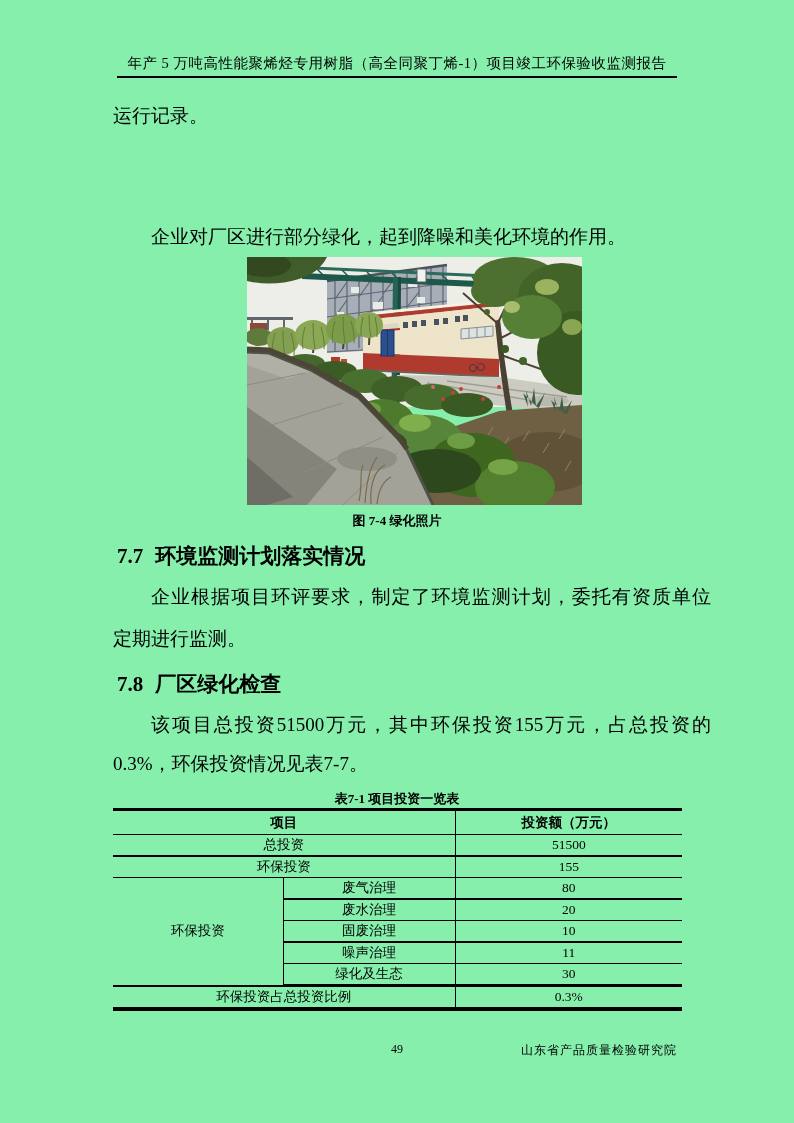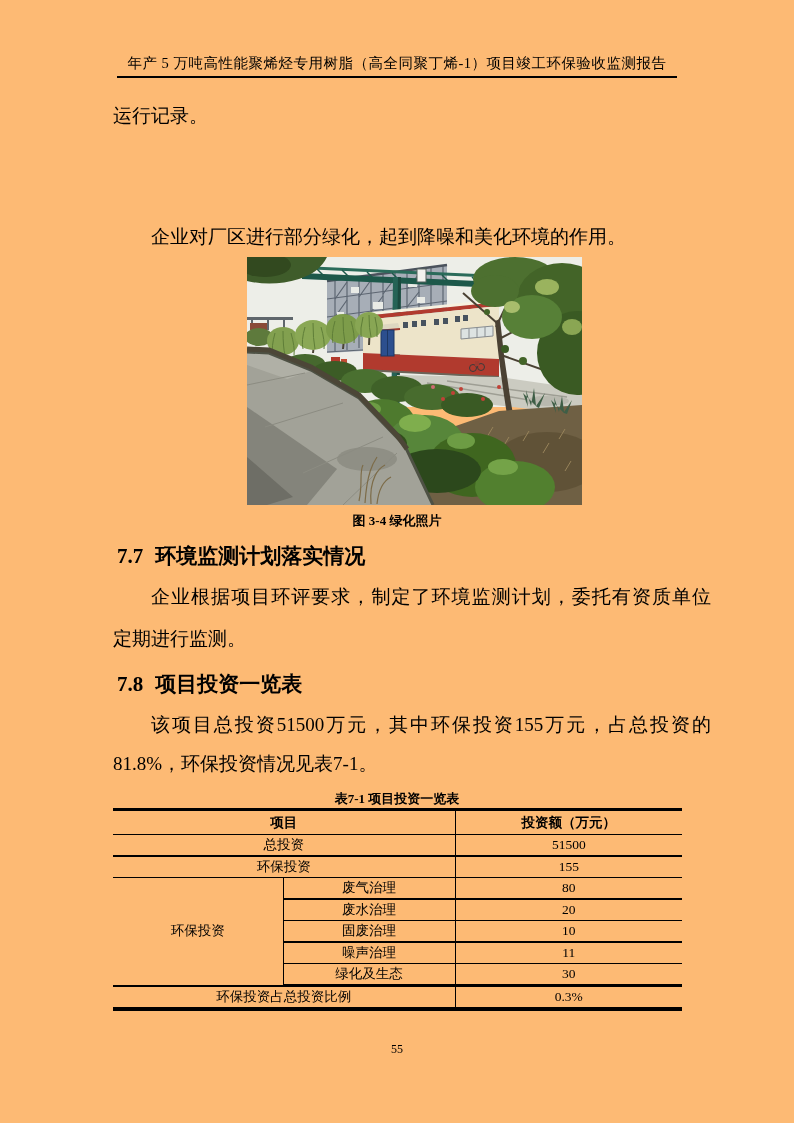--- a/index.html
+++ b/index.html
@@ -1,18 +1,18 @@
 <!DOCTYPE html>
 <html><head>
 <meta charset="utf-8">
 <style>
   html,body{margin:0;padding:0;background:#888;}
   .page{
     position:relative;width:794px;height:1123px;margin:0 auto;
-    background:#fdba74;color:#000;
+    background:#86efac;color:#000;
     font-family:"Liberation Serif","DejaVu Serif",serif;
     overflow:hidden;
   }
   .abs{position:absolute;}
 
   
   .header-title{top:54px;left:97px;width:600px;text-align:center;font-size:14.5px;letter-spacing:.5px;white-space:nowrap;}
   .header-rule{top:76px;left:117px;width:560px;height:0;border-top:2px solid #000;}
 
   
@@ -232,33 +232,33 @@
 
       <g>
         <polyline points="0,92 22,93 64,110 112,138 150,178 160,192" fill="none" stroke="#4c4637" stroke-width="5"></polyline>
       </g>
 
       <g stroke="#7d6c49" stroke-width="1.2" fill="none">
         <path d="M118,246 C120,216 126,206 130,200 M124,247 C122,221 132,211 138,208 M112,244 C116,226 112,216 116,208 M130,247 C132,228 140,222 144,220"></path>
       </g>
     </svg>
   </figure>
-  <div class="abs fig-caption">图 3-4 绿化照片</div>
+  <div class="abs fig-caption">图 7-4 绿化照片</div>
 
   <div class="abs heading" style="top:542px">
     <span class="hnum">7.7</span><span>环境监测计划落实情况</span>
   </div>
   <div class="abs bline indent just" style="top:586px">企业根据项目环评要求，制定了环境监测计划，委托有资质单位</div>
   <div class="abs bline" style="top:628px">定期进行监测。</div>
 
   <div class="abs heading" style="top:670px">
-    <span class="hnum">7.8</span><span>项目投资一览表</span>
+    <span class="hnum">7.8</span><span>厂区绿化检查</span>
   </div>
   <div class="abs bline indent just" style="top:714px">该项目总投资51500万元，其中环保投资155万元，占总投资的</div>
-  <div class="abs bline" style="top:753px">81.8%，环保投资情况见表7-1。</div>
+  <div class="abs bline" style="top:753px">0.3%，环保投资情况见表7-7。</div>
 
   <div class="abs table-caption">表7-1 项目投资一览表</div>
   <table class="inv">
     <colgroup>
         <col style="width:170px">
         <col style="width:172px">
         <col style="width:227px">
       </colgroup>
     <tbody>
         <tr class="hd b1">
@@ -294,15 +294,16 @@
       <td class="vr">绿化及生态</td>
       <td>30</td>
     </tr>
     <tr>
       <td colspan="2" class="vr">环保投资占总投资比例</td>
       <td>0.3%</td>
     </tr>
   </tbody>
     </table>
 
-  <div class="abs footer-page">55</div>
+  <div class="abs footer-page">49</div>
+  <div class="abs footer-org">山东省产品质量检验研究院</div>
 
 </div>
 
 </body></html>

